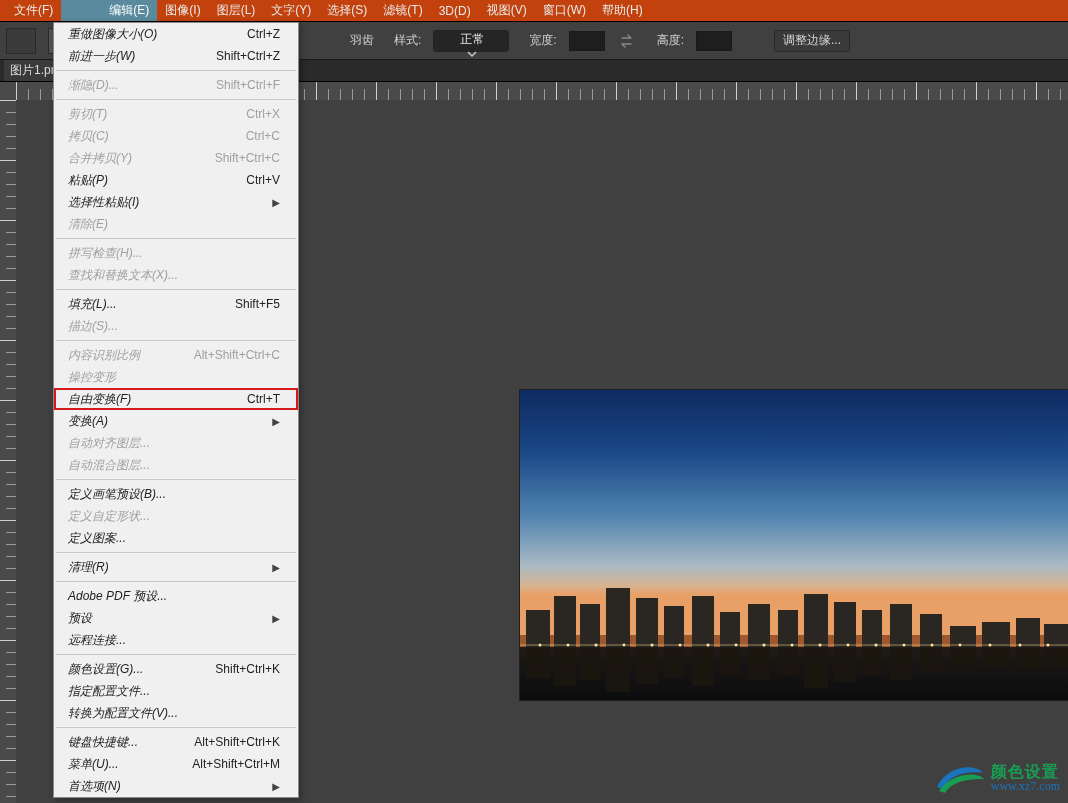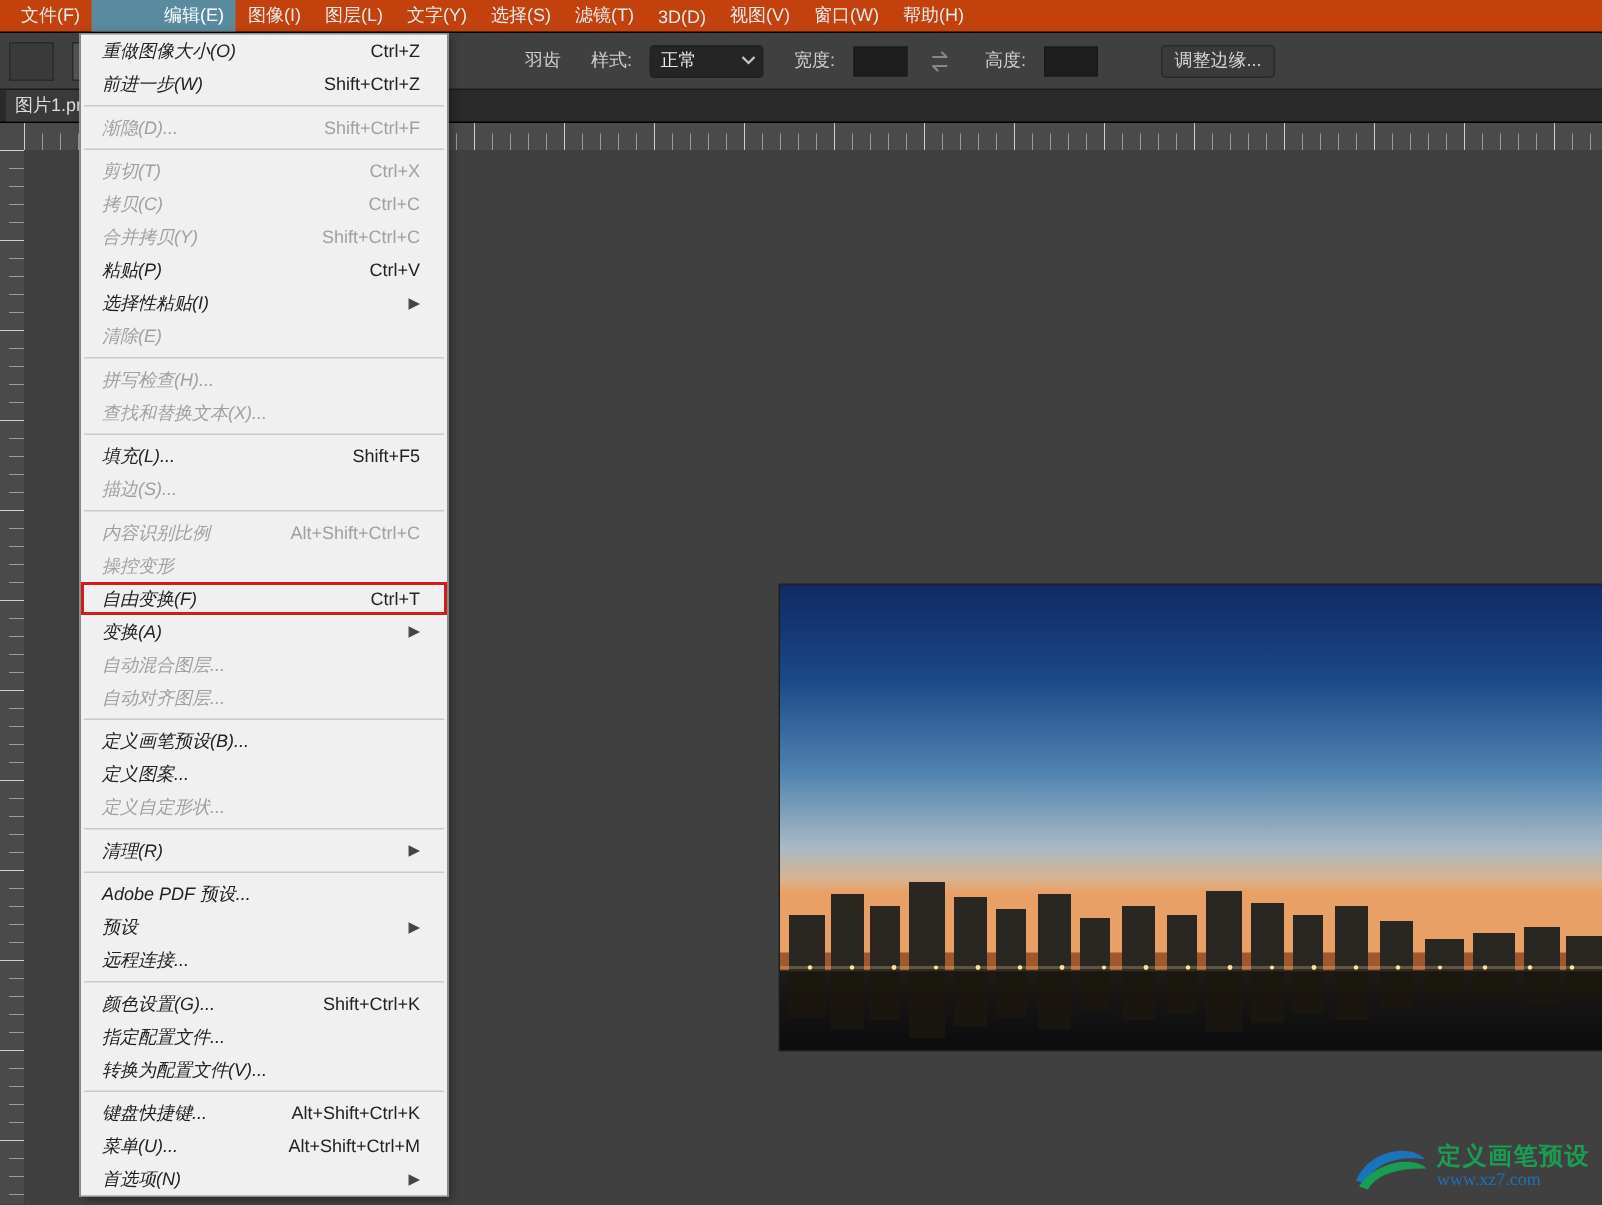--- a/index.html
+++ b/index.html
@@ -63,21 +63,21 @@
   .tool-swatch {
     width: 28px; height: 24px;
     border: 1px solid #2a2a2a;
     background: #535353;
   }
   .spacer-behind { flex: 0 0 240px; }
   .opt-label { color: #d0d0d0; margin-left: 8px; }
   .opt-select {
     display: inline-flex; align-items: center; justify-content: space-between;
     height: 20px; background: #252525; border: 1px solid #222; border-radius: 3px;
-    padding: 0 4px 0 6px; min-width: 64px; color: #e8e8e8;
+    padding: 0 4px 0 6px; min-width: 64px; color: #e8e8e8; flex-direction: column;
   }
   .opt-input {
     display: inline-block; width: 34px; height: 18px;
     background: #1e1e1e; border: 1px solid #1a1a1a;
   }
   .opt-icon { width: 20px; height: 20px; display: inline-flex; align-items: center; justify-content: center; }
   .opt-button {
     display: inline-flex; align-items: center;
     height: 20px; padding: 0 8px;
     background: #3a3a3a; border: 1px solid #2a2a2a; border-radius: 3px;
@@ -441,34 +441,34 @@
     </div>
     <div class="mi hl-red">
       <span class="lbl">自由变换(F)</span>
       <span>Ctrl+T</span>
     </div>
     <div class="mi">
       <span class="lbl">变换(A)</span>
       <span class="arrow">▶</span>
     </div>
     <div class="mi disabled">
+      <span class="lbl">自动对齐图层...</span>
+    </div>
+    <div class="mi disabled">
       <span class="lbl">自动混合图层...</span>
     </div>
-    <div class="mi disabled">
-      <span class="lbl">自动对齐图层...</span>
-    </div>
     <div class="sep"></div>
     <div class="mi">
       <span class="lbl">定义画笔预设(B)...</span>
     </div>
+    <div class="mi disabled">
+      <span class="lbl">定义自定形状...</span>
+    </div>
     <div class="mi">
       <span class="lbl">定义图案...</span>
-    </div>
-    <div class="mi disabled">
-      <span class="lbl">定义自定形状...</span>
     </div>
     <div class="sep"></div>
     <div class="mi">
       <span class="lbl">清理(R)</span>
       <span class="arrow">▶</span>
     </div>
     <div class="sep"></div>
     <div class="mi">
       <span class="lbl">Adobe PDF 预设...</span>
     </div>
@@ -506,16 +506,16 @@
   </div>
 
 <div class="watermark">
   <div class="swoosh">
     <svg width="50" height="38" viewBox="0 0 50 38">
       <path d="M2 28 C 12 6, 40 4, 48 14 C 40 12, 16 12, 8 30 Z" fill="#1a73bb"></path>
       <path d="M4 32 C 16 14, 42 12, 49 20 C 40 20, 18 20, 10 34 Z" fill="#199d52"></path>
     </svg>
   </div>
   <div class="text">
-    <span class="line1">定义画笔预设</span>
+    <span class="line1">颜色设置</span>
     <span class="line2">www.xz7.com</span>
   </div>
 </div>
 
 </body></html>

